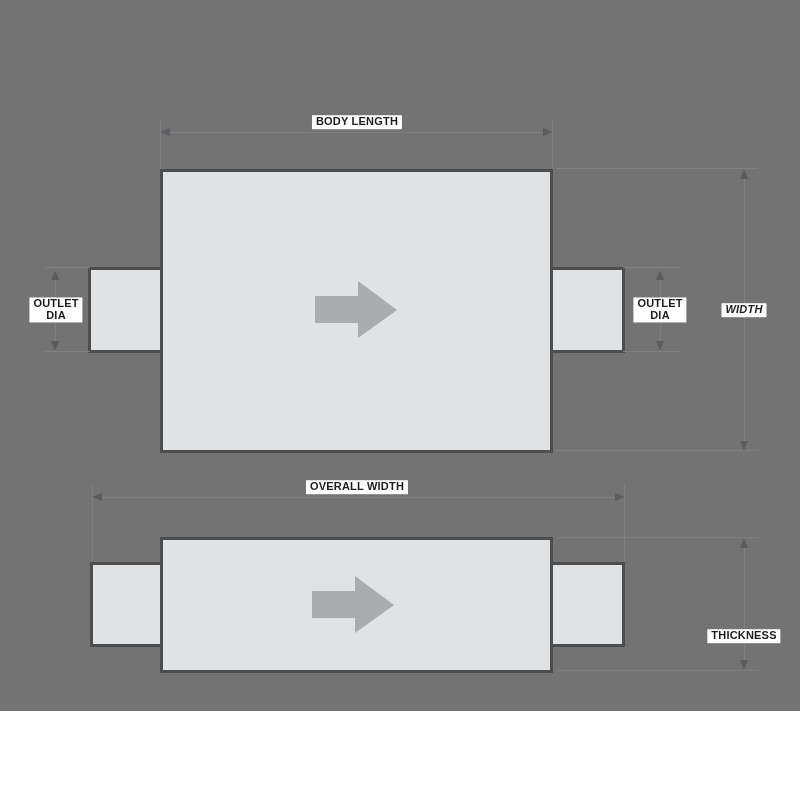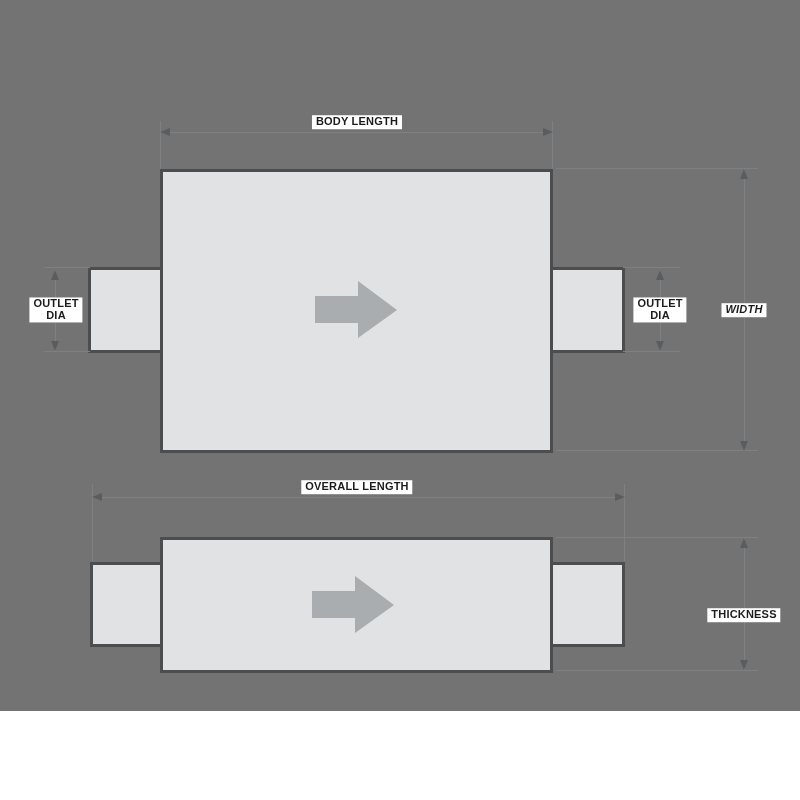--- a/index.html
+++ b/index.html
@@ -133,27 +133,27 @@
       <rect x="0" y="15" width="44" height="27" fill="#a9adb0"></rect>
       <polygon points="43,0 82,29 43,57" fill="#a9adb0"></polygon>
     </svg>
 
     <div>
       <div class="dimv" style="left:92px; top:484px; height:77px;"></div>
       <div class="dimv" style="left:624px; top:484px; height:77px;"></div>
       <div class="dimh" style="left:92px; top:497px; width:533px;"></div>
       <div class="ah ah-left" style="left:92px; top:493px;"></div>
       <div class="ah ah-right" style="left:615px; top:493px;"></div>
-      <div class="lbl" style="left:357px; top:487px;">OVERALL LENGTH</div>
+      <div class="lbl" style="left:357px; top:487px;">OVERALL WIDTH</div>
     </div>
 
     <div>
       <div class="dimh" style="left:556px; top:537px; width:202px;"></div>
       <div class="dimh" style="left:556px; top:670px; width:202px;"></div>
       <div class="dimv" style="left:744px; top:538px; height:132px;"></div>
       <div class="ah ah-up" style="left:740px; top:538px;"></div>
       <div class="ah ah-down" style="left:740px; top:660px;"></div>
-      <div class="lbl" style="left:744px; top:615px;">THICKNESS</div>
+      <div class="lbl" style="left:744px; top:636px;">THICKNESS</div>
     </div>
 
   </div>
 
 </div>
 
 </body></html>

